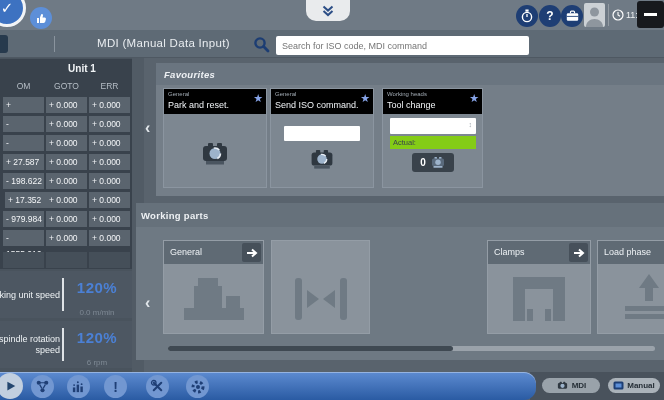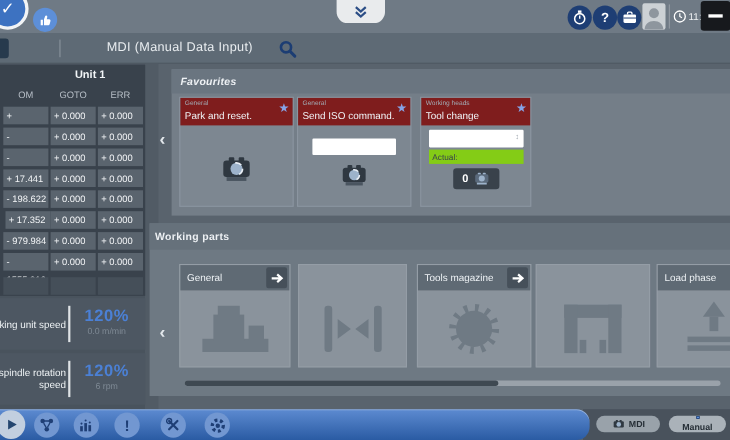--- a/index.html
+++ b/index.html
@@ -12,27 +12,27 @@
   .navcirc{width:22px;height:22px;border-radius:50%;background:#1e3e74;display:flex;
            align-items:center;justify-content:center;color:#fff;}
   
   #headerbar{left:0;top:30px;width:664px;height:28px;background:#5e6a75;border-bottom:1px solid #4e5862;}
   
   .cell{position:absolute;width:41px;height:16px;background:#5a646e;color:#f3f5f7;
         font-size:8.5px;line-height:16px;padding-left:3px;}
   .colhd{position:absolute;width:41px;text-align:center;font-size:8.5px;color:#b6bec6;}
   .speedrow{position:absolute;left:0;width:132px;height:47px;background:#4d5762;}
   .pct{font-size:15px;font-weight:bold;color:#4b80d5;text-align:center;letter-spacing:.5px;}
-  .sub{font-size:8px;color:#7e8994;text-align:center;margin-top:1px;}
+  .sub{font-size:8px;color:#7e8994;text-align:center;margin-top:12px;}
   
   .band-title{font-weight:bold;font-size:9.5px;color:#eef1f4;letter-spacing:.3px;}
   .chev{font-size:16px;color:#e3e8ec;font-weight:bold;line-height:20px;}
   
   .card-f{position:absolute;top:88px;height:100px;background:#7d8791;border:1px solid #8b95a0;}
-  .hd-f{position:absolute;left:0;top:0;right:0;height:25px;background:#7f1d1d;}
+  .hd-f{position:absolute;left:0;top:0;right:0;height:25px;background:#000000;}
   .cat{position:absolute;left:4px;top:2px;font-size:6px;color:#a2abb4;}
   .ctitle{position:absolute;left:4px;top:11px;font-size:9px;color:#f1f4f7;}
   .star{position:absolute;right:3px;top:3px;font-size:11px;color:#86a3e7;}
   .winput{position:absolute;background:#fff;border:none;border-radius:1px;height:15px;
           font-size:9px;padding:0 3px;color:#333;}
   
   .card-m{position:absolute;top:240px;height:94px;background:#8a939c;border:1px solid #949da6;}
   .hd-m{position:absolute;left:0;top:0;right:0;height:23px;background:#5f6a74;}
   .mtitle{position:absolute;left:6px;top:6px;font-size:9px;color:#eef2f5;}
   .arrowbtn{position:absolute;right:2px;top:2px;width:19px;height:19px;background:#46505a;
@@ -112,20 +112,21 @@
   <div class="abs" style="left:-12px;top:35px;width:20px;height:18px;background:#273a4d;border-radius:3px;color:#fff;font-size:10px;text-align:center;line-height:18px;">↕</div>
 
   <div class="abs" style="left:54px;top:36px;width:1px;height:16px;background:#8a949e;"></div>
 
   <div class="abs" style="left:97px;top:37px;font-size:11.5px;color:#e9edf0;letter-spacing:.3px;">MDI (Manual Data Input)</div>
 
   <svg class="abs" style="left:253px;top:36px;" width="17" height="17" viewBox="0 0 17 17">
     <circle cx="7" cy="7" r="4.6" fill="none" stroke="#1c3d73" stroke-width="2.4"></circle>
     <line x1="10.6" y1="10.6" x2="15" y2="15" stroke="#1c3d73" stroke-width="2.8" stroke-linecap="round"></line>
   </svg>
+  <input class="abs" style="left: 276px; top: 36px; width: 253px; height: 19px; background: rgb(255, 255, 255); border: none; border-radius: 2px; font-size: 9px; padding: 0px 6px; color: rgb(51, 51, 51); font-family: inherit;" placeholder="Search for ISO code, MDI command">
 
   <div class="abs" style="left:0;top:58px;width:132px;height:314px;background:#49535d;"></div>
   <div class="abs" style="left:132px;top:58px;width:12px;height:314px;background:#515b65;"></div>
 
   <div class="abs" style="left:0;top:59px;width:132px;height:210px;background:#39424c;">
     <div style="position:absolute;left:0;top:4px;width:116px;text-align:center;font-size:10px;font-weight:bold;color:#f2f5f7;padding-left:48px;">Unit 1</div>
     <div class="colhd" style="left:3px;top:22px;">OM</div>
     <div class="colhd" style="left:46px;top:22px;">GOTO</div>
     <div class="colhd" style="left:89px;top:22px;">ERR</div>
 
@@ -138,21 +139,21 @@
       <div class="cell" style="left:3px;top:57px;">- 2535.000</div>
       <div class="cell" style="left:46px;top:57px;">+ 0.000</div>
       <div class="cell" style="left:89px;top:57px;">+ 0.000</div>
     </div>
     <div>
       <div class="cell" style="left:3px;top:76px;">- 1285.365</div>
       <div class="cell" style="left:46px;top:76px;">+ 0.000</div>
       <div class="cell" style="left:89px;top:76px;">+ 0.000</div>
     </div>
     <div>
-      <div class="cell" style="left:3px;top:95px;">+ 17.441</div>
+      <div class="cell" style="left:3px;top:95px;">+ 27.587</div>
       <div class="cell" style="left:46px;top:95px;">+ 0.000</div>
       <div class="cell" style="left:89px;top:95px;">+ 0.000</div>
     </div>
     <div>
       <div class="cell" style="left:3px;top:114px;">- 198.622</div>
       <div class="cell" style="left:46px;top:114px;">+ 0.000</div>
       <div class="cell" style="left:89px;top:114px;">+ 0.000</div>
     </div>
     <div>
       <div class="cell" style="left:5px;top:133px;">+ 17.352</div>
@@ -282,38 +283,30 @@
     <div class="sil">
       <svg width="56" height="46" viewBox="0 0 56 46">
         <rect x="2" y="2" width="7" height="42" rx="3" fill="#6f7a84"></rect>
         <rect x="47" y="2" width="7" height="42" rx="3" fill="#6f7a84"></rect>
         <polygon points="14,14 26,23 14,32" fill="#6f7a84"></polygon>
         <polygon points="42,14 30,23 42,32" fill="#6f7a84"></polygon>
       </svg>
     </div>
   </div>
 
-  <div class="card-m" style="left:379px;width:104px;">
+
+  <div class="card-m" style="left:487px;width:104px;">
     <div class="hd-m">
-      <div class="mtitle">Tools magazine</div>
+      <div class="mtitle">Clamps</div>
       <div class="arrowbtn">
         <svg width="13" height="12" viewBox="0 0 13 12">
           <path d="M2 6h8M7 2.5 11 6l-4 3.5" fill="none" stroke="#fff" stroke-width="2"></path>
         </svg>
       </div>
     </div>
-    <div class="sil">
-      <svg width="58" height="58" viewBox="0 0 60 60">
-        <circle cx="30" cy="30" r="17" fill="#6f7a84"></circle>
-        <circle cx="30" cy="30" r="20" fill="none" stroke="#6f7a84" stroke-width="7" stroke-dasharray="3.5 7"></circle>
-      </svg>
-    </div>
-  </div>
-
-  <div class="card-m" style="left:487px;width:104px;">
     <div class="sil">
       <svg width="56" height="48" viewBox="0 0 56 48">
         <rect x="2" y="2" width="52" height="12" fill="#6f7a84"></rect>
         <rect x="2" y="2" width="12" height="44" fill="#6f7a84"></rect>
         <rect x="42" y="2" width="12" height="44" fill="#6f7a84"></rect>
         <rect x="16" y="34" width="6" height="12" fill="#6f7a84"></rect>
         <rect x="34" y="34" width="6" height="12" fill="#6f7a84"></rect>
       </svg>
     </div>
   </div>
@@ -386,21 +379,21 @@
   <div class="pill" style="left:542px;width:58px;background:#99a2aa;">
     <svg width="13" height="10" viewBox="0 0 30 26">
       <rect x="8" y="2" width="5" height="5" rx="1" fill="#2f3841"></rect>
         <rect x="17" y="2" width="5" height="5" rx="1" fill="#2f3841"></rect>
       <rect x="3" y="5" width="24" height="15" rx="3" fill="#2f3841"></rect>
       <circle cx="15" cy="12.5" r="5.5" fill="#9db3cb"></circle>
     </svg>
     <span>MDI</span>
   </div>
 
-  <div class="pill" style="left:608px;width:52px;background:#aab2b9;flex-direction:column;">
+  <div class="pill" style="left:608px;width:52px;background:#aab2b9;">
     <svg width="11" height="9" viewBox="0 0 11 9">
       <rect x="0.5" y="0.5" width="10" height="8" rx="1.5" fill="#1d3e74"></rect>
       <rect x="2.5" y="2.5" width="6" height="4" fill="#5d8fd8"></rect>
     </svg>
     <span>Manual</span>
   </div>
 
 </div>
 
 </body></html>

